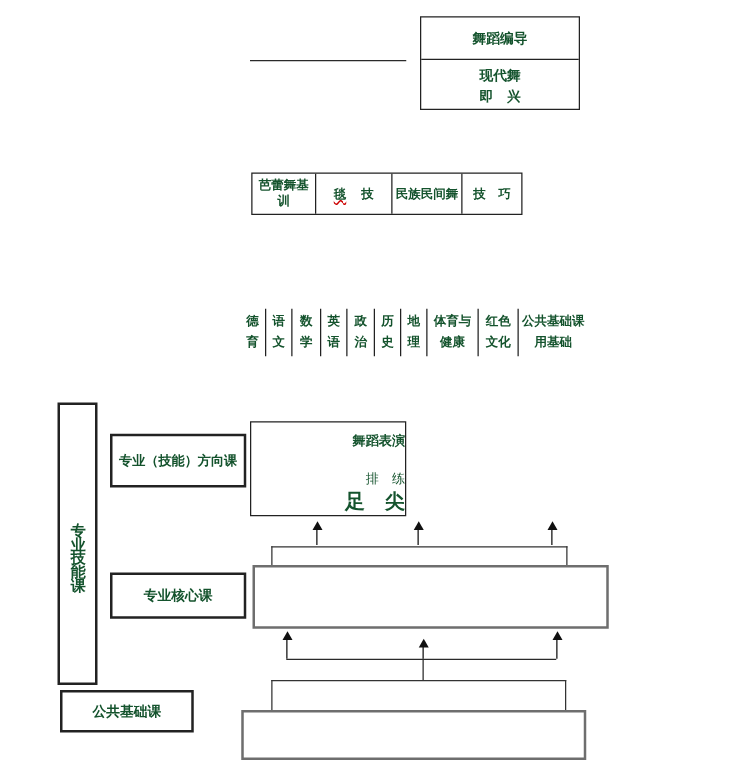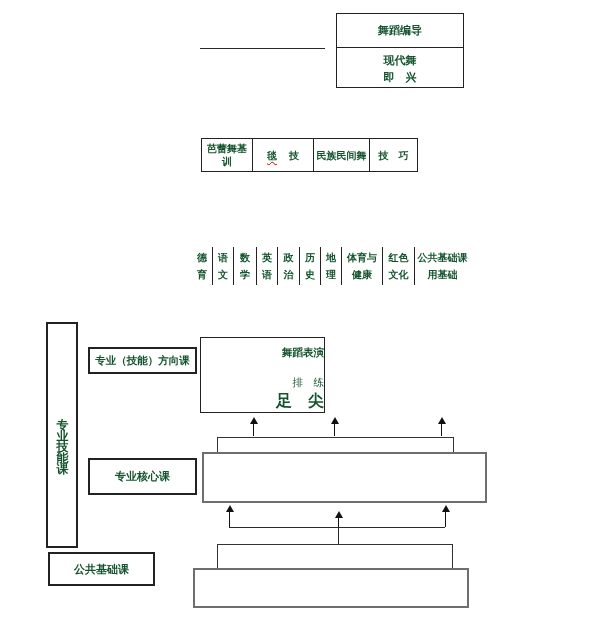--- a/index.html
+++ b/index.html
@@ -35,21 +35,21 @@
 
   
   .tall-box{left:46px;top:322px;width:32px;height:226px;border:2px solid #222;box-sizing:border-box;
     display:flex;align-items:center;justify-content:center;
     writing-mode:vertical-rl;text-orientation:upright;
     font-size:12px;font-weight:bold;letter-spacing:11px;}
 
   
   .label-box{border:2px solid #222;box-sizing:border-box;display:flex;align-items:center;justify-content:center;
     font-weight:bold;background:#fff;}
-  .direction-box{left:88px;top:347px;width:109px;height:27px;font-size:10.5px;}
+  .direction-box{left:88px;top:347px;width:109px;height:43px;font-size:10.5px;}
   .core-box{left:88px;top:458px;width:109px;height:37px;font-size:11px;}
   .public-box{left:48px;top:552px;width:107px;height:34px;font-size:11px;}
 
   
   .perf-box{left:200px;top:337px;width:125px;height:76px;border:1px solid #222;box-sizing:border-box;text-align:right;}
   .perf-box .t{margin-top:8px;font-size:10.5px;font-weight:bold;}
   .perf-box .l1{margin-top:16px;font-size:10.5px;}
   .perf-box .l2{margin-top:1px;font-size:16px;font-weight:bold;}
 
   

